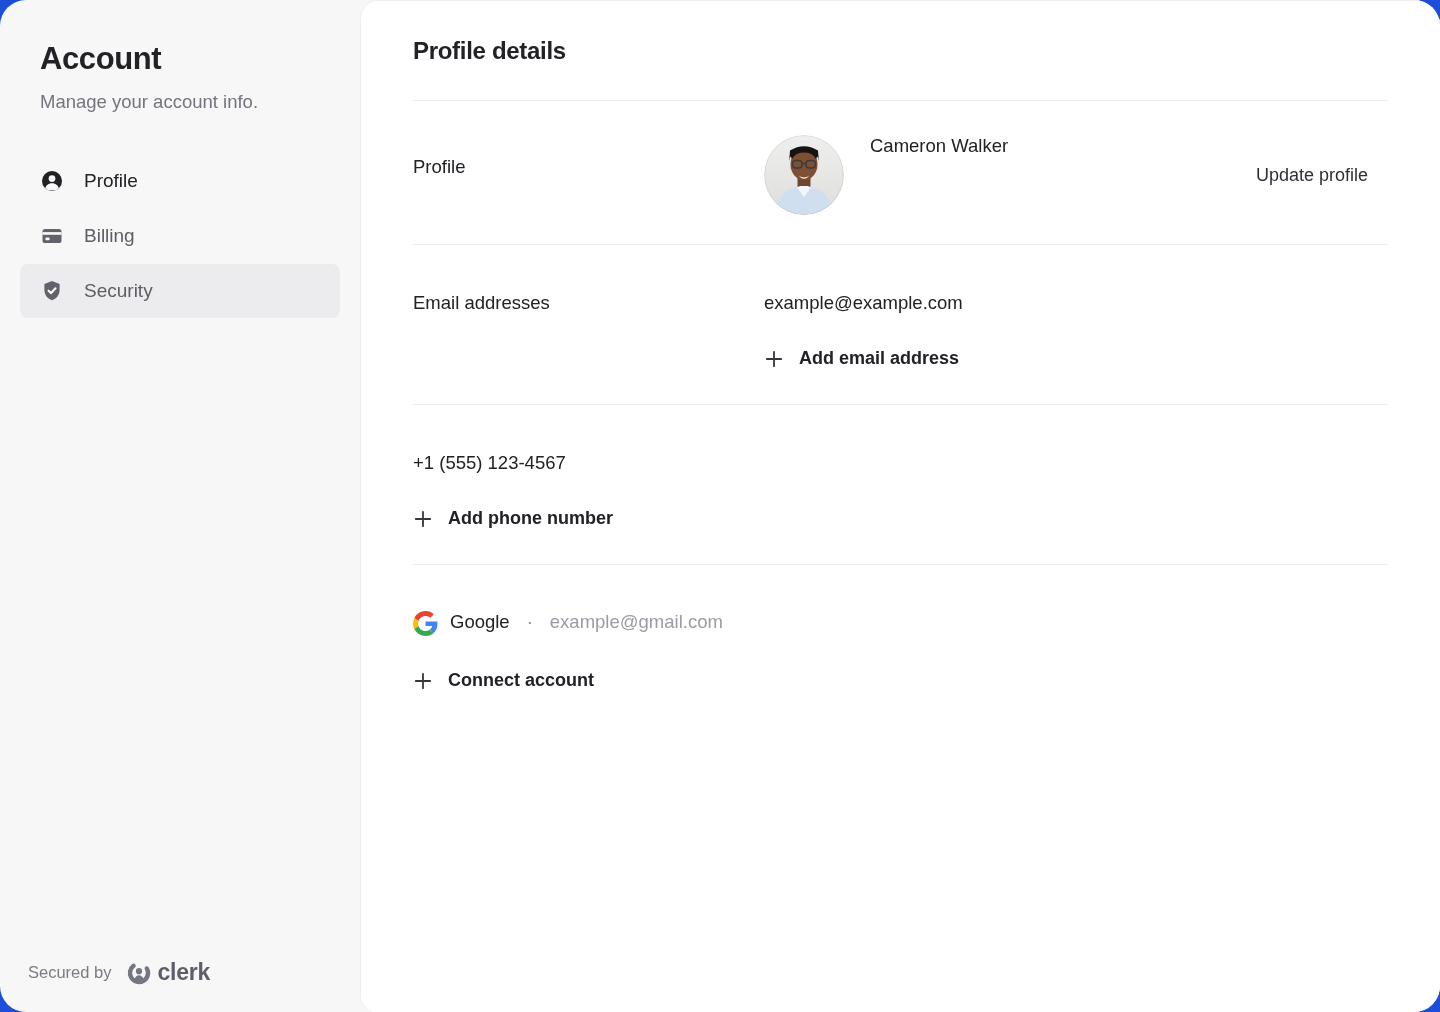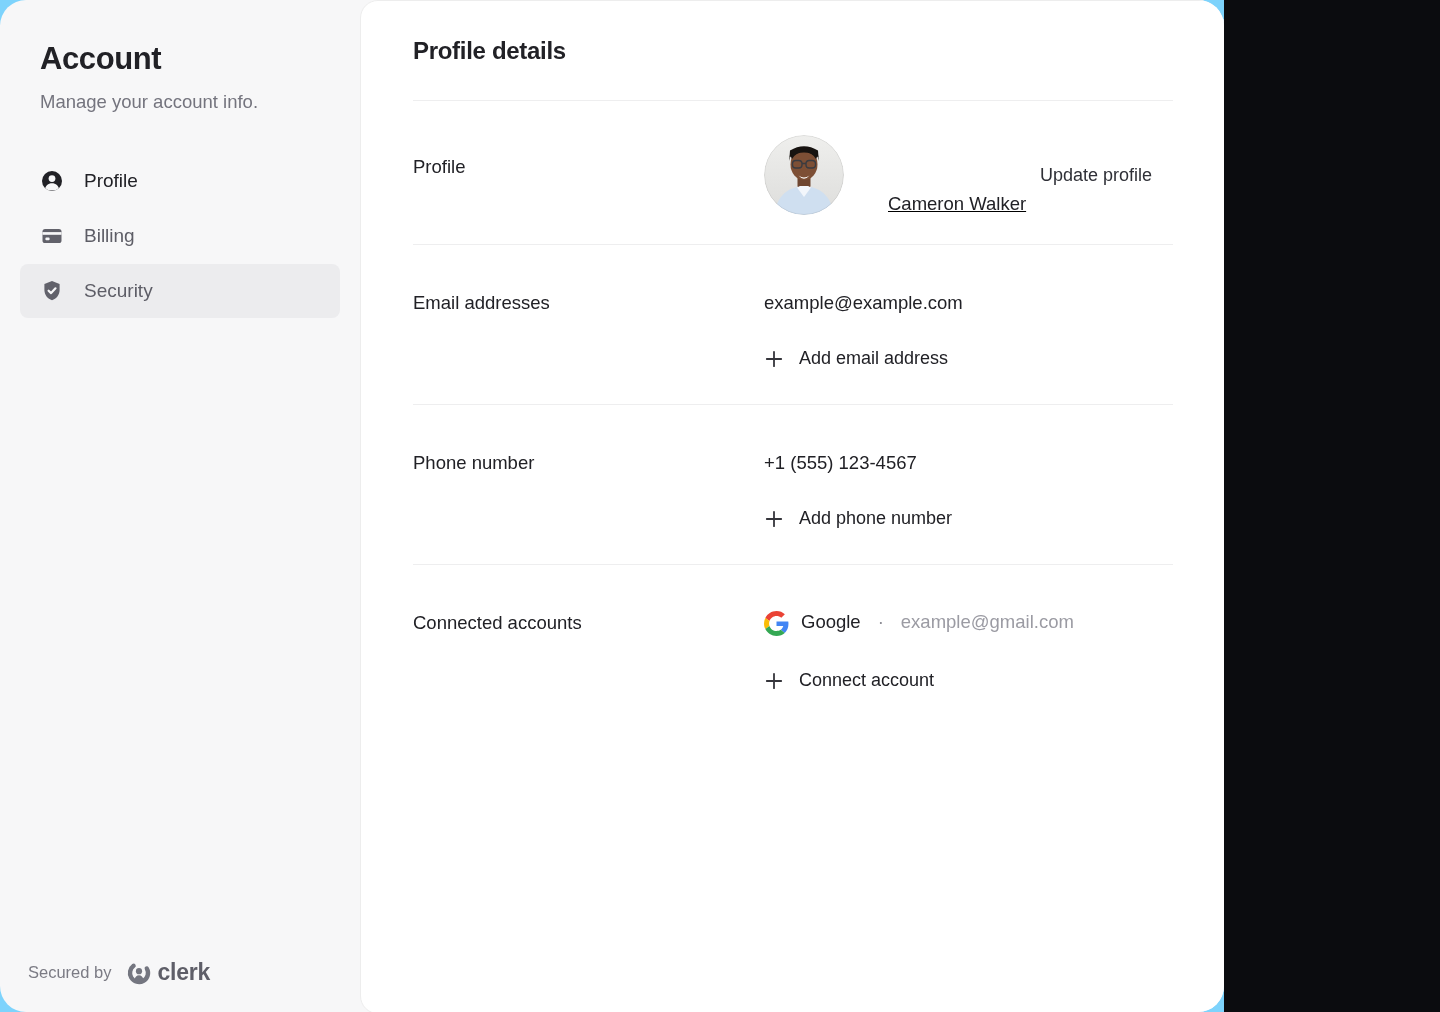--- a/index.html
+++ b/index.html
@@ -2,21 +2,21 @@
 <html><head>
 <meta charset="utf-8">
 <style>
   * { margin:0; padding:0; box-sizing:border-box; }
   html,body { width:100%; height:100%; }
   body {
     background:#0b0c0f;
     font-family:"Liberation Sans","DejaVu Sans",sans-serif;
     -webkit-font-smoothing:antialiased;
   }
-  .stage { position:relative; width:1224px; height:1012px; background:#7dd3fc; overflow:hidden; }
+  .stage { position:relative; width:1440px; height:1012px; background:#1d4ed8; overflow:hidden; }
 
   
   .corner-slash { position:absolute; left:-6px; top:16px; width:34px; height:2px;
     background:#fff; transform:rotate(-42deg); z-index:0; }
   .corner-slash.tr { left:auto; right:-6px; top:10px; transform:rotate(42deg); opacity:.7; }
 
   .card { position:absolute; inset:0; background:#f7f7f8; border-radius:26px; overflow:hidden; z-index:1; }
 
   
   .sidebar { position:absolute; left:0; top:0; bottom:0; width:360px; }
@@ -41,33 +41,33 @@
     color:#212126; letter-spacing:-.3px; }
   .m-divider { height:1px; background:#eeeeef; margin:35px 52px 0; }
 
   .row { margin:0 52px; display:flex; align-items:flex-start; border-bottom:1px solid #eeeeef; }
   .row.last { border-bottom:none; }
   .row-label { flex:0 0 351px; font-size:18.5px; line-height:23px; font-weight:500; color:#212126; }
 
   
   .row-profile { padding:34px 0 29px; }
   .row-profile .row-label { padding-top:20px; }
-  .profile-id { display:flex; align-items:flex-end; gap:44px;text-decoration:underline; }
+  .profile-id { display:flex; align-items:flex-start; gap:26px; }
   .avatar { width:80px; height:80px; border-radius:50%; overflow:hidden; display:block; }
   .person-name { font-size:18.5px; font-weight:500; color:#212126; }
   .row-action { margin-left:auto; align-self:center; margin-right:21px;
     font-size:18px; font-weight:500; color:#2f3037; background:none; border:none;
     font-family:inherit; cursor:pointer; }
 
   
   .row-info { padding:46px 0 35px; }
   .val-stack { display:flex; flex-direction:column; gap:34px; }
   .val-line { font-size:18.5px; line-height:23px; color:#212126; }
   .add-btn { display:flex; align-items:center; gap:15px; background:none; border:none;
-    font-family:inherit; font-size:18px; font-weight:400; color:#212126; cursor:pointer; padding:0; }
+    font-family:inherit; font-size:18px; font-weight:700; color:#212126; cursor:pointer; padding:0; }
 
   .google-line { display:flex; gap:12px; }
   .g-icon { width:25px; height:25px; display:flex; }
   .g-name { font-size:18.5px; color:#212126; }
   .g-sep { font-size:18.5px; color:#8d8d95; padding:0 5px; }
   .g-mail { font-size:18.5px; color:#9b9ba3; }
 </style>
 </head>
 <body>
 
@@ -185,36 +185,34 @@
               <svg viewBox="0 0 20 20" width="20" height="20">
                 <path d="M10 2.8 V17.2 M2.8 10 H17.2" stroke="#35353b" stroke-width="1.8" stroke-linecap="round"></path>
               </svg>
             </span>
             <span>Add email address</span>
           </button>
         </div>
       </div>
 
       <div class="row row-info">
-        <div class="row-label">Phone number</div>
         <div class="val-stack">
           <div class="val-line">+1 (555) 123-4567</div>
           <button class="add-btn">
             <span style="display:flex;">
               <svg viewBox="0 0 20 20" width="20" height="20">
                 <path d="M10 2.8 V17.2 M2.8 10 H17.2" stroke="#35353b" stroke-width="1.8" stroke-linecap="round"></path>
               </svg>
             </span>
             <span>Add phone number</span>
           </button>
         </div>
       </div>
 
       <div class="row row-info last">
-        <div class="row-label">Connected accounts</div>
         <div class="val-stack">
           <div class="google-line">
             <span class="g-icon">
               <svg viewBox="0 0 48 48" width="25" height="25">
                 <path fill="#EA4335" d="M24 9.5c3.54 0 6.71 1.22 9.21 3.6l6.85-6.85C35.9 2.38 30.47 0 24 0 14.62 0 6.51 5.38 2.56 13.22l7.98 6.19C12.43 13.72 17.74 9.5 24 9.5z"></path>
                 <path fill="#4285F4" d="M46.98 24.55c0-1.57-.15-3.09-.38-4.55H24v9.02h12.94c-.58 2.96-2.26 5.48-4.78 7.18l7.73 6c4.51-4.18 7.09-10.36 7.09-17.65z"></path>
                 <path fill="#FBBC05" d="M10.53 28.59c-.48-1.45-.76-2.99-.76-4.59s.27-3.14.76-4.59l-7.98-6.19C.92 16.46 0 20.12 0 24c0 3.88.92 7.54 2.56 10.78l7.97-6.19z"></path>
                 <path fill="#34A853" d="M24 48c6.48 0 11.93-2.13 15.89-5.81l-7.73-6c-2.15 1.45-4.92 2.3-8.16 2.3-6.26 0-11.57-4.22-13.47-9.91l-7.98 6.19C6.51 42.62 14.62 48 24 48z"></path>
               </svg>
             </span>

